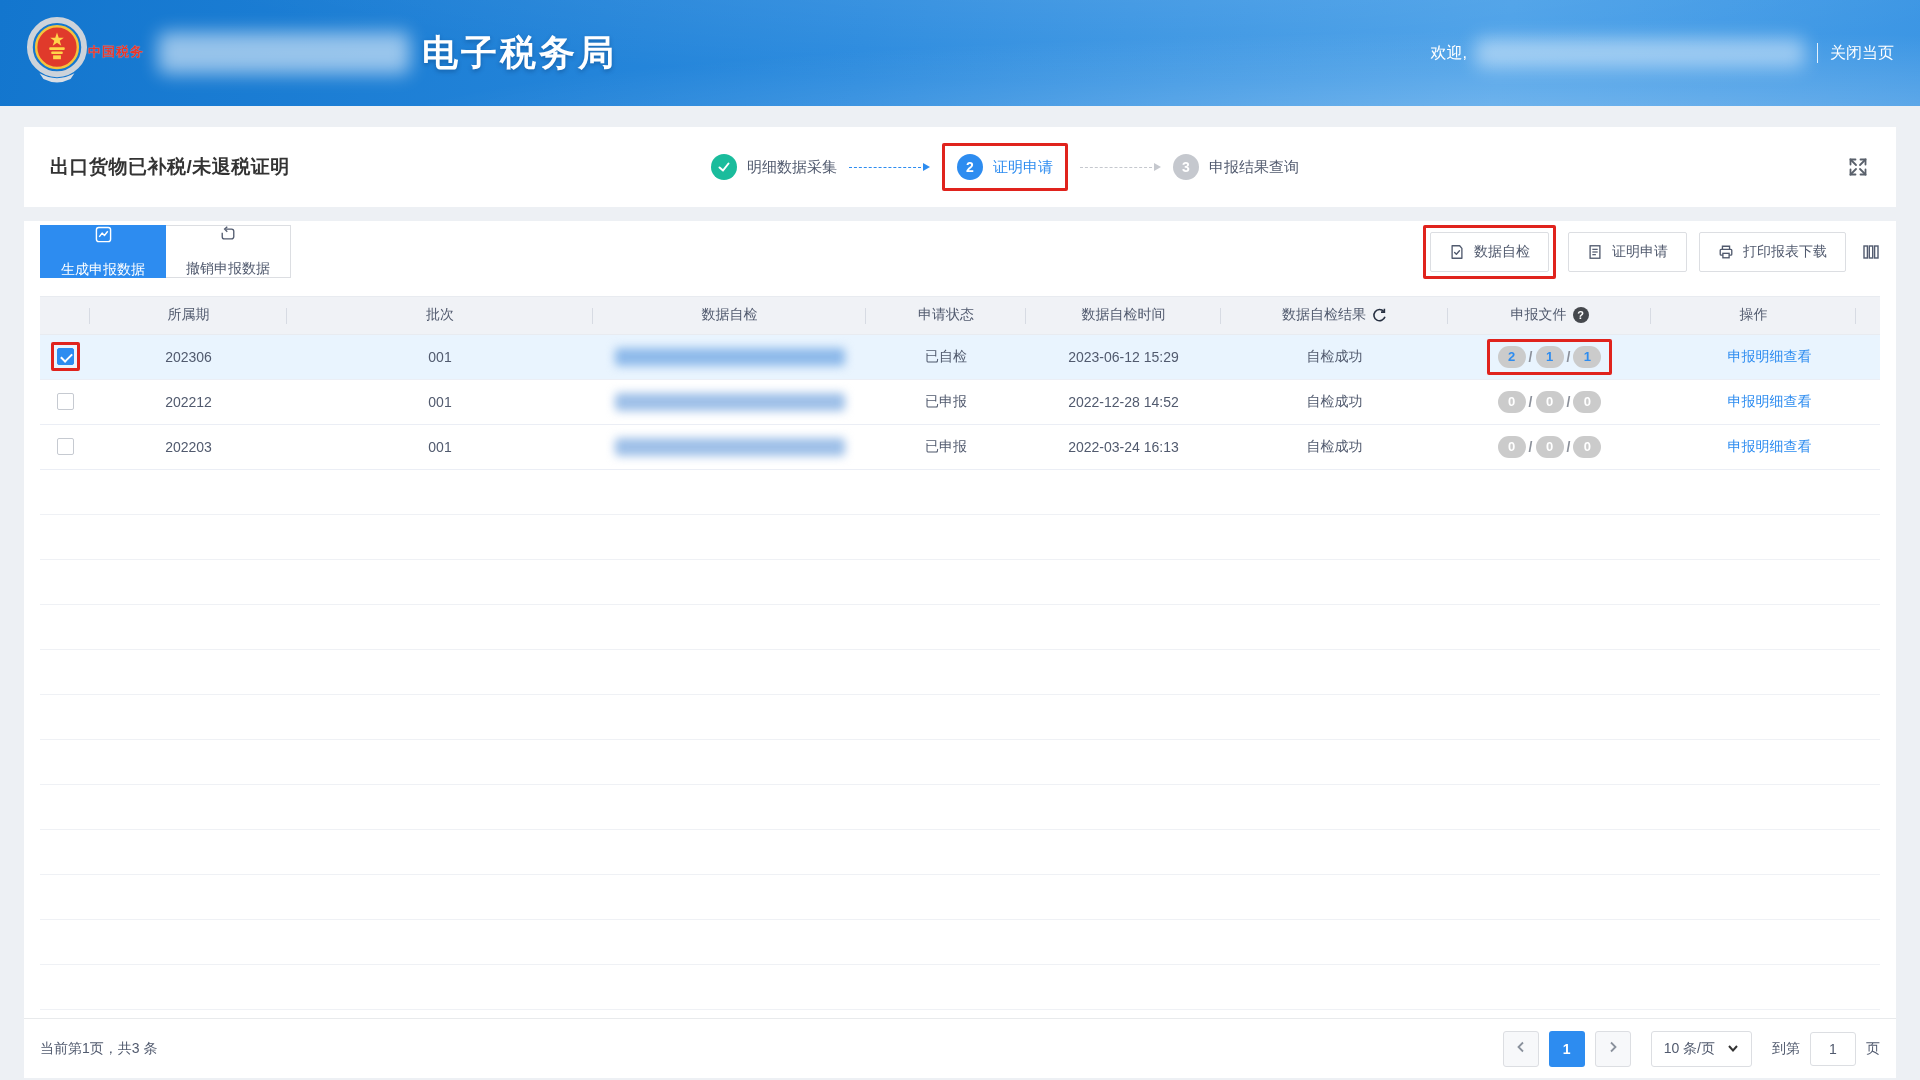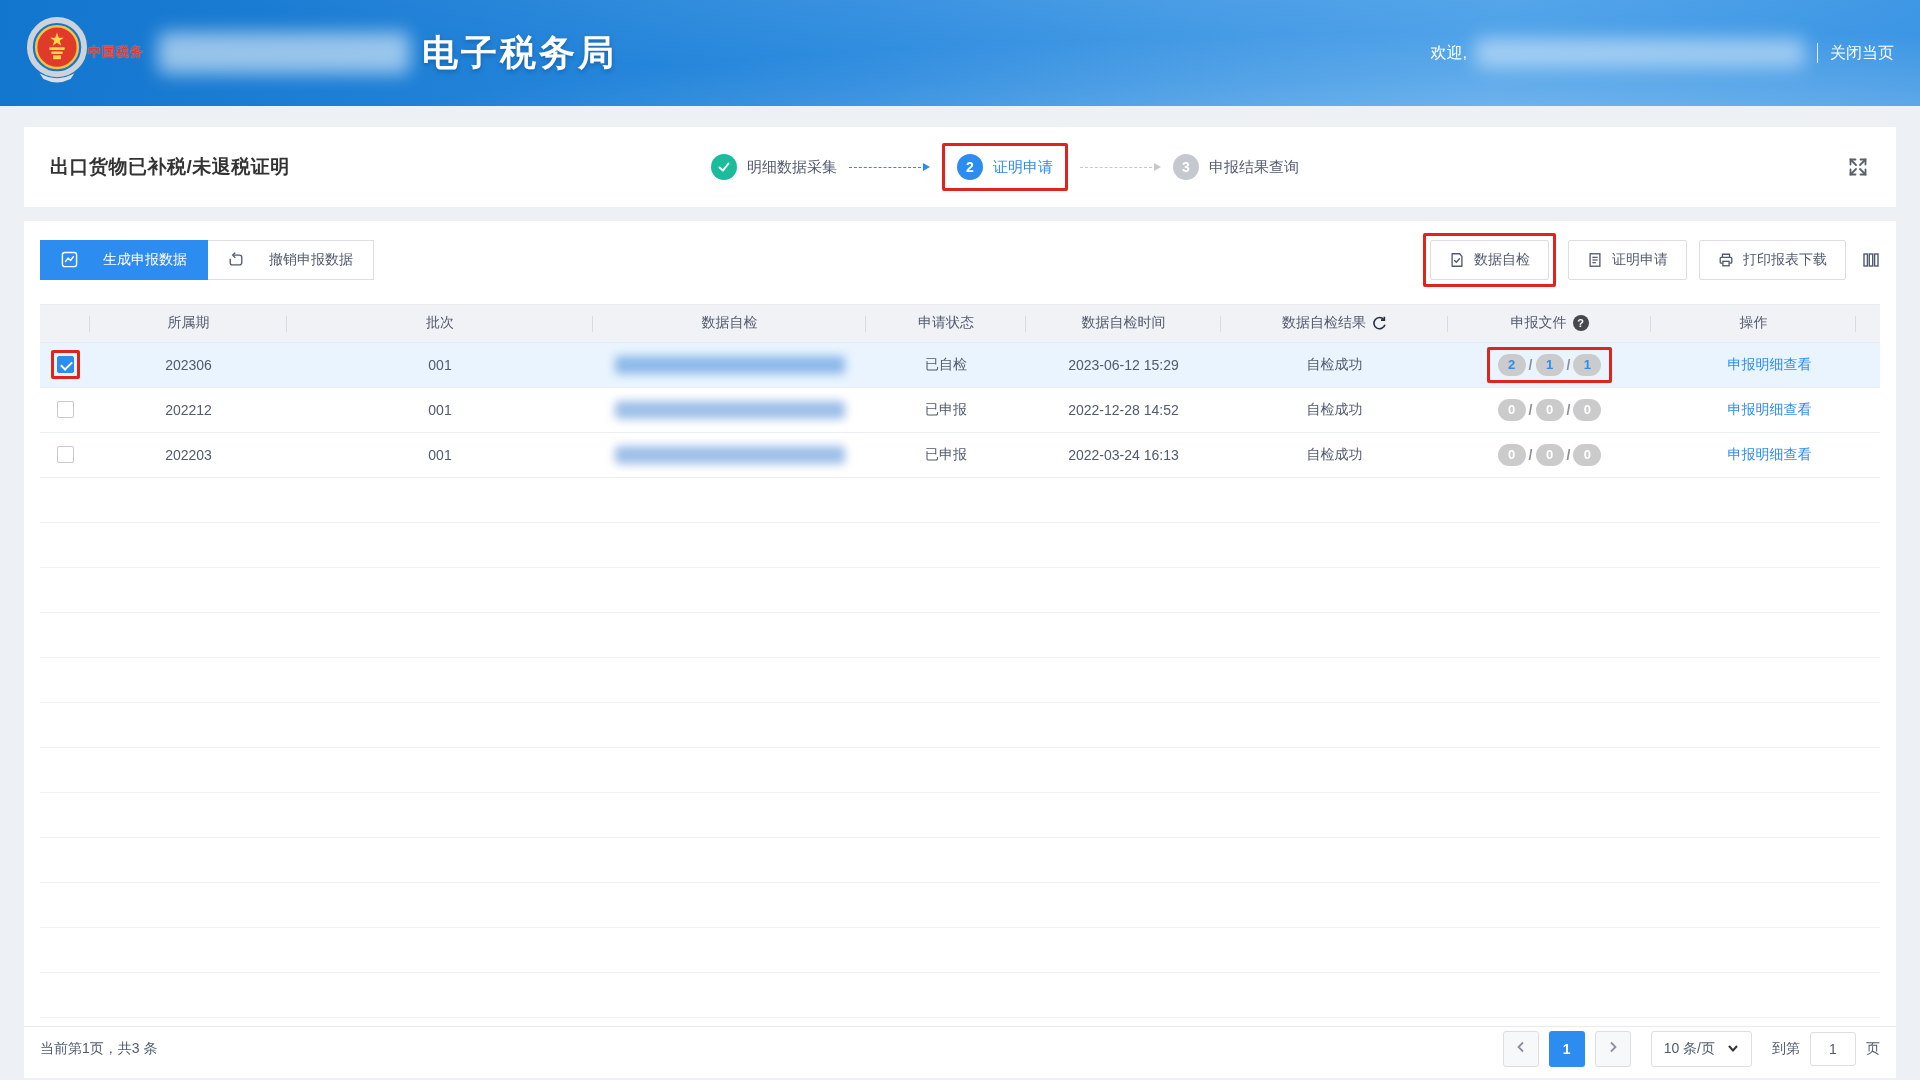--- a/index.html
+++ b/index.html
@@ -55,23 +55,23 @@
   .ann-step { padding:8px 12px; }
   .ann-btn  { padding:4px; }
   .ann-checkbox { padding:3px; }
   .ann-badges { padding:4px 8px; }
 
   
   .main { margin-top:14px; height:857px; display:flex; flex-direction:column;
     padding:12px 16px 0; }
   .toolbar { display:flex; align-items:center; margin-bottom:17px; }
   .tab-group { display:flex; }
-  .tab-btn { height:40px; padding:0 20px; display:inline-flex; align-items:center; gap:25px;
+  .tab-btn { height:53px; padding:0 20px; display:inline-flex; align-items:center; gap:18px;
     font-size:14px; border:1px solid #dcdee2; background:#fff; color:#515a6e; cursor:pointer;
-    font-family:inherit; }
+    font-family:inherit;flex-direction:column; }
   .tab-btn.active { background:#2d8cf0; border-color:#2d8cf0; color:#fff; }
   .tab-btn + .tab-btn { border-left:none; }
   .actions { margin-left:auto; display:flex; align-items:center; gap:12px; }
   .action-btn { height:40px; padding:0 18px; border:1px solid #dcdee2; border-radius:2px;
     background:#fff; color:#515a6e; font-size:14px; display:inline-flex; align-items:center;
     gap:9px; cursor:pointer; font-family:inherit; white-space:nowrap; }
   .col-settings { margin-left:4px; cursor:pointer; display:flex; }
   .icon { display:inline-flex; align-items:center; }
 
   
@@ -102,21 +102,21 @@
   .badge.white { color:#fff; }
   .slash { color:#8a8f99; margin:0 3px; font-weight:bold; }
   .link { color:#2d8cf0; cursor:pointer; text-decoration:none;padding-left:32px; }
   .q-badge { width:16px; height:16px; border-radius:50%; background:#45484d; color:#fff;
     font-size:11px; font-weight:bold; display:inline-flex; align-items:center; justify-content:center; }
 
   .spacer { flex:1; }
 
   
   .pagination { height:69px; border-top:1px solid #e8eaec; display:flex; align-items:center;
-    margin:8px -16px; padding:4px 16px; font-size:14px; color:#515a6e; }
+    margin:8px -16px; padding:12px 16px; font-size:14px; color:#515a6e; }
   .pg-controls { margin-left:auto; display:flex; align-items:center; gap:10px; }
   .pg-btn { width:36px; height:36px; border:1px solid #dcdee2; border-radius:3px;
     background:#f7f8fa; display:inline-flex; align-items:center; justify-content:center;
     cursor:pointer; }
   .pg-current { width:36px; height:36px; border:none; border-radius:3px; background:#2d8cf0;
     color:#fff; display:inline-flex; align-items:center; justify-content:center;
     font-weight:bold; font-size:14px; cursor:pointer; font-family:inherit; }
   .pg-size { height:36px; border:1px solid #dcdee2; border-radius:3px; background:#fff;
     display:inline-flex; align-items:center; padding:0 12px; gap:12px; margin-left:10px;
     cursor:pointer; }

